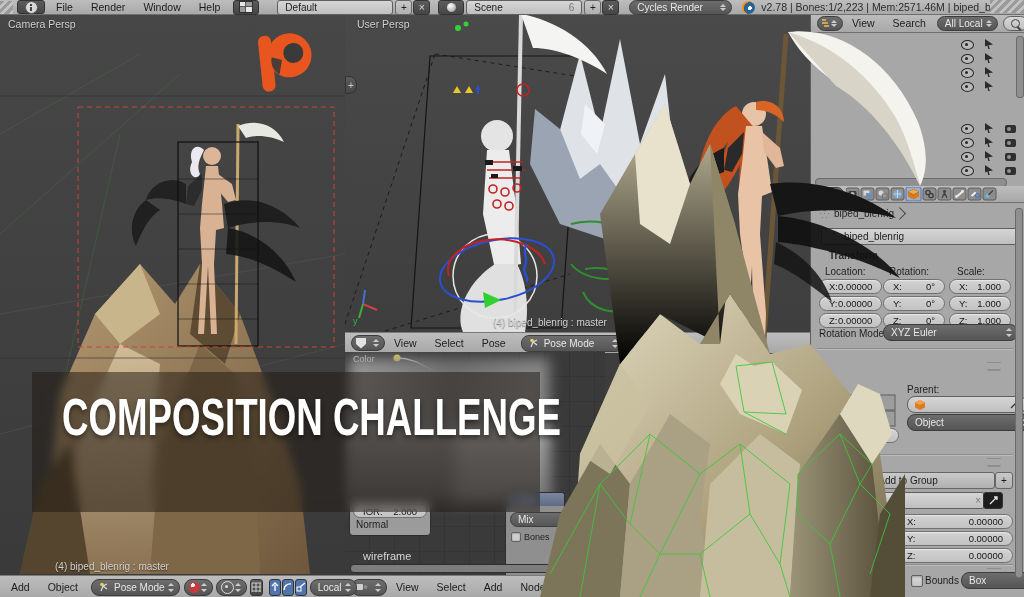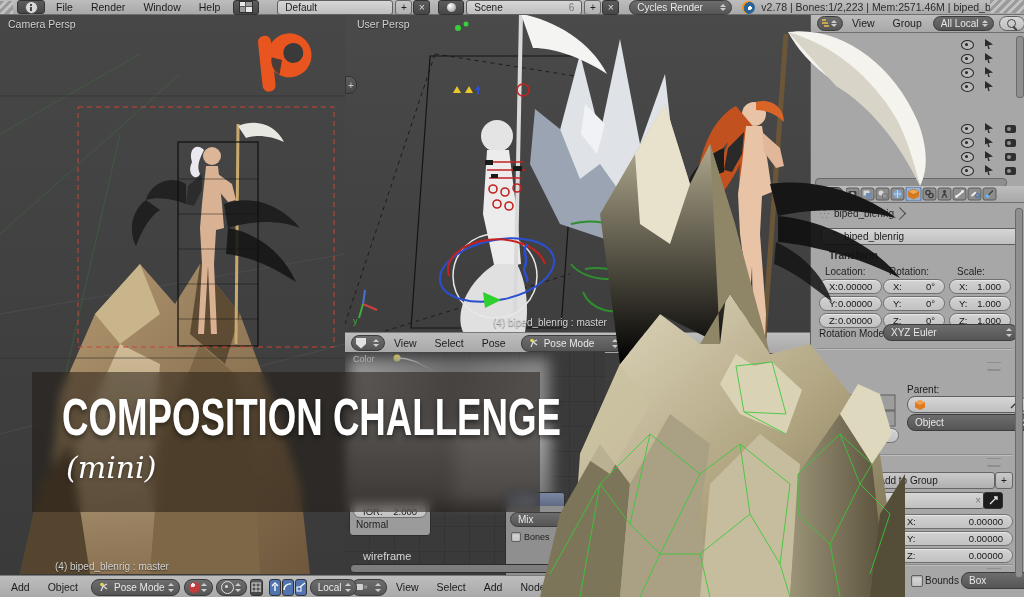--- a/index.html
+++ b/index.html
@@ -383,21 +383,21 @@
   </div>
 
   <div class="abs" style="left:810px;top:14px;width:214px;height:172px;background:#a7a7a7;border-left:1px solid #5f5f5f;">
     <div class="bar" style="height:18px;">
       <div class="dd" style="width:18px;height:13px;margin-left:6px;padding:0 11px 0 3px;">
         <svg width="10" height="10" viewBox="0 0 10 10">
           <path d="M1,2 H5 M1,5 H7 M3,8 H8" stroke="#e8c050" stroke-width="1.6"></path>
         </svg>
       </div>
       <span class="menu">View</span>
-      <span class="menu">Group</span>
+      <span class="menu">Search</span>
       <div class="dd" style="width:62px;height:13px;margin-left:2px;">
         <span>All Local</span>
       </div>
       <div class="field" style="width:24px;height:13px;margin-left:5px;border-radius:8px;">
         <span class="ic ic-mag"></span>
       </div>
     </div>
 
     <div class="abs" style="left:148px;top:24px;width:66px;height:140px;">
 
@@ -694,16 +694,15 @@
 
     <g stroke="#38c938" stroke-width="1" fill="none" opacity=".85">
       <path d="M10,560 L60,470 L40,583 M60,470 L110,420 L90,510 L60,470 M110,420 L160,460 L120,540 L90,510 M160,460 L200,430 L210,500 L160,540 L120,540 M200,430 L250,470 L240,550 L210,500 M100,583 L120,540 M170,583 L160,540 M240,550 L250,583"></path>
       <path d="M258,460 L300,420 L320,470 L290,530 L258,500 Z M300,420 L332,450 L320,470 M290,530 L300,583 M320,470 L350,500 L330,560"></path>
       <path d="M196,352 L232,348 L246,400 L204,398 Z M204,398 L246,420"></path>
     </g>
   </svg>
 
   <div class="abs" id="banner">
     <span class="t">COMPOSITION CHALLENGE</span>
-    <span class="s">(mini)</span>
   </div>
 
 </div>
 
 </body></html>

